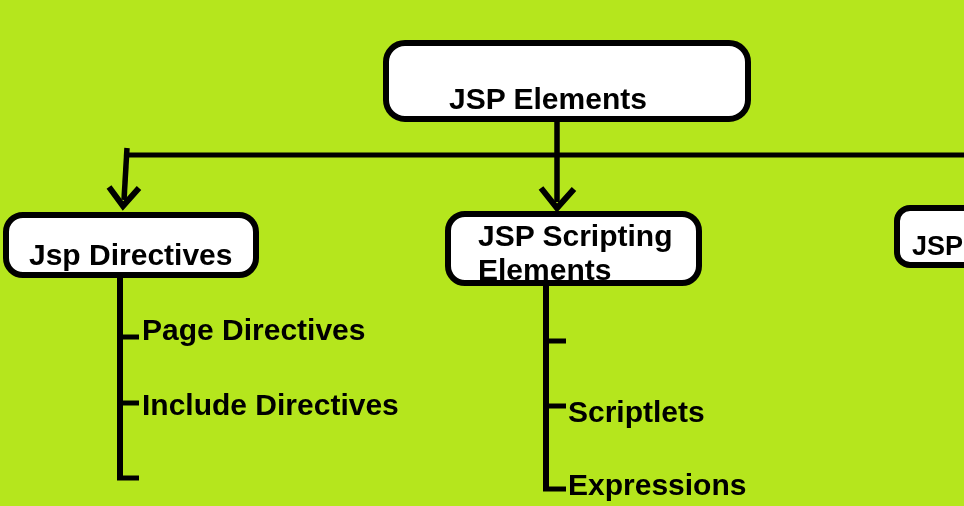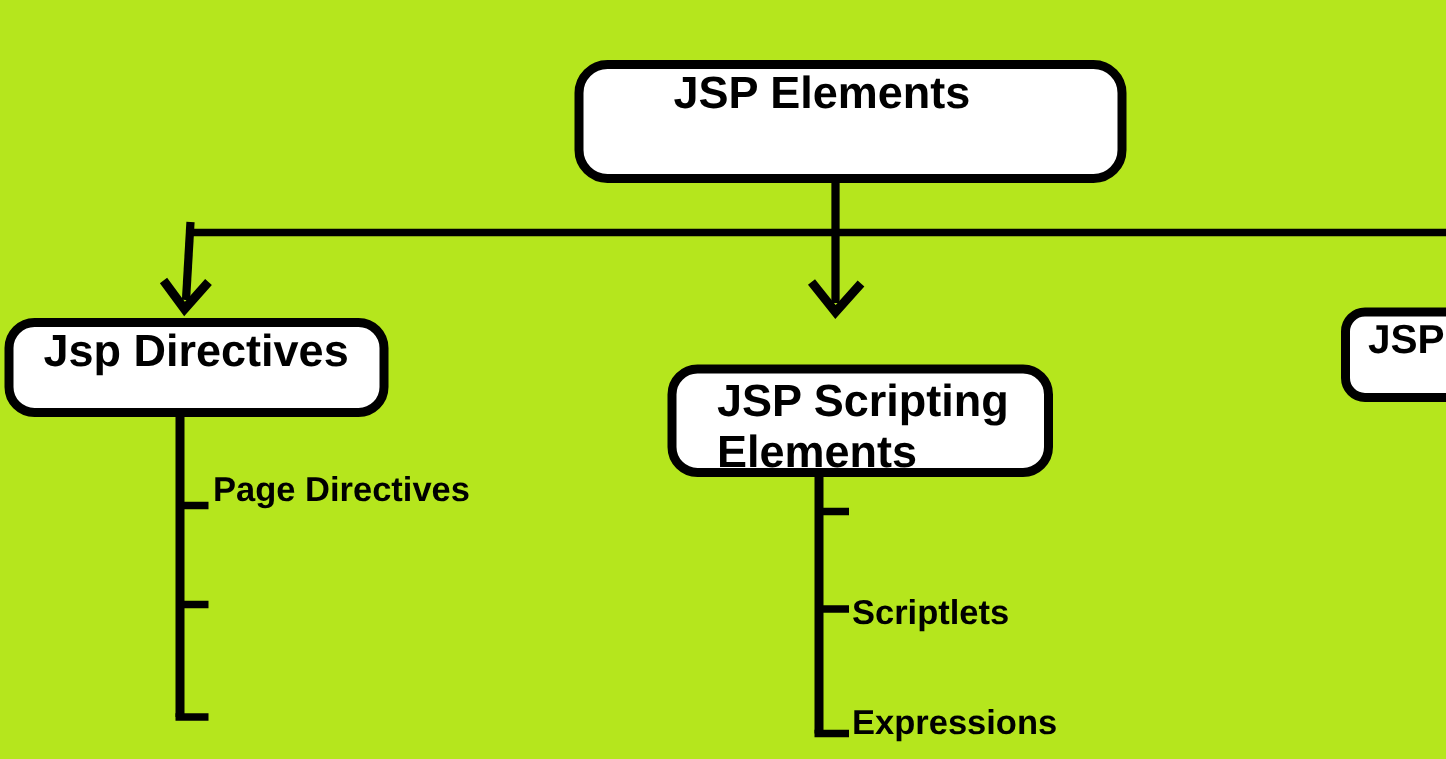--- a/index.html
+++ b/index.html
@@ -18,34 +18,34 @@
     font-family:"Liberation Sans",sans-serif;
     color:var(--text);
   }
   .connectors{position:absolute;left:0;top:0;z-index:1;}
   .node{
     position:absolute;z-index:2;
     background:var(--node-bg);
     border:6px solid var(--node-border);
     box-sizing:border-box;
     font-weight:bold;
-    display:flex;align-items:flex-start;
+    display:flex;align-items:flex-end;
     white-space:nowrap;
   }
   .node-root{left:383px;top:40px;width:368px;height:82px;border-radius:22px;font-size:30px;padding-left:60px;}
   .node-left{left:3px;top:212px;width:256px;height:66px;border-radius:20px;font-size:30px;padding-left:20px;}
   .node-mid{
     left:445px;top:211px;width:257px;height:75px;border-radius:20px;
     font-size:30px;line-height:34px;padding:2px 0 0 27px;
-    display:block;white-space:normal;margin-top:32px;
+    display:block;white-space:normal;
   }
   .node-right{left:894px;top:205px;width:130px;height:63px;border-radius:16px;font-size:27px;padding-left:12px;}
   .leaf{
     position:absolute;z-index:2;
-    font-weight:bold;font-size:23px;line-height:1;
+    font-weight:bold;font-size:30px;line-height:1;
     white-space:nowrap;
     text-align:right;
   }
   .leaf-l{left:142px;}
   .leaf-m{left:568px;}
 </style>
 </head>
 <body>
 
 <div class="canvas">
@@ -83,17 +83,18 @@
 
   <div class="node node-mid">
     <span>JSP Scripting Elements</span>
   </div>
 
   <div class="node node-right">
     <span>JSP A</span>
   </div>
 
   <div class="leaf leaf-l" style="top:315px">Page Directives</div>
+  <div class="leaf leaf-l" style="top:390px">Include Directives</div>
 
   <div class="leaf leaf-m" style="top:470px">Expressions</div>
   <div class="leaf leaf-m" style="top:397px">Scriptlets</div>
 
 </div>
 
 </body></html>

